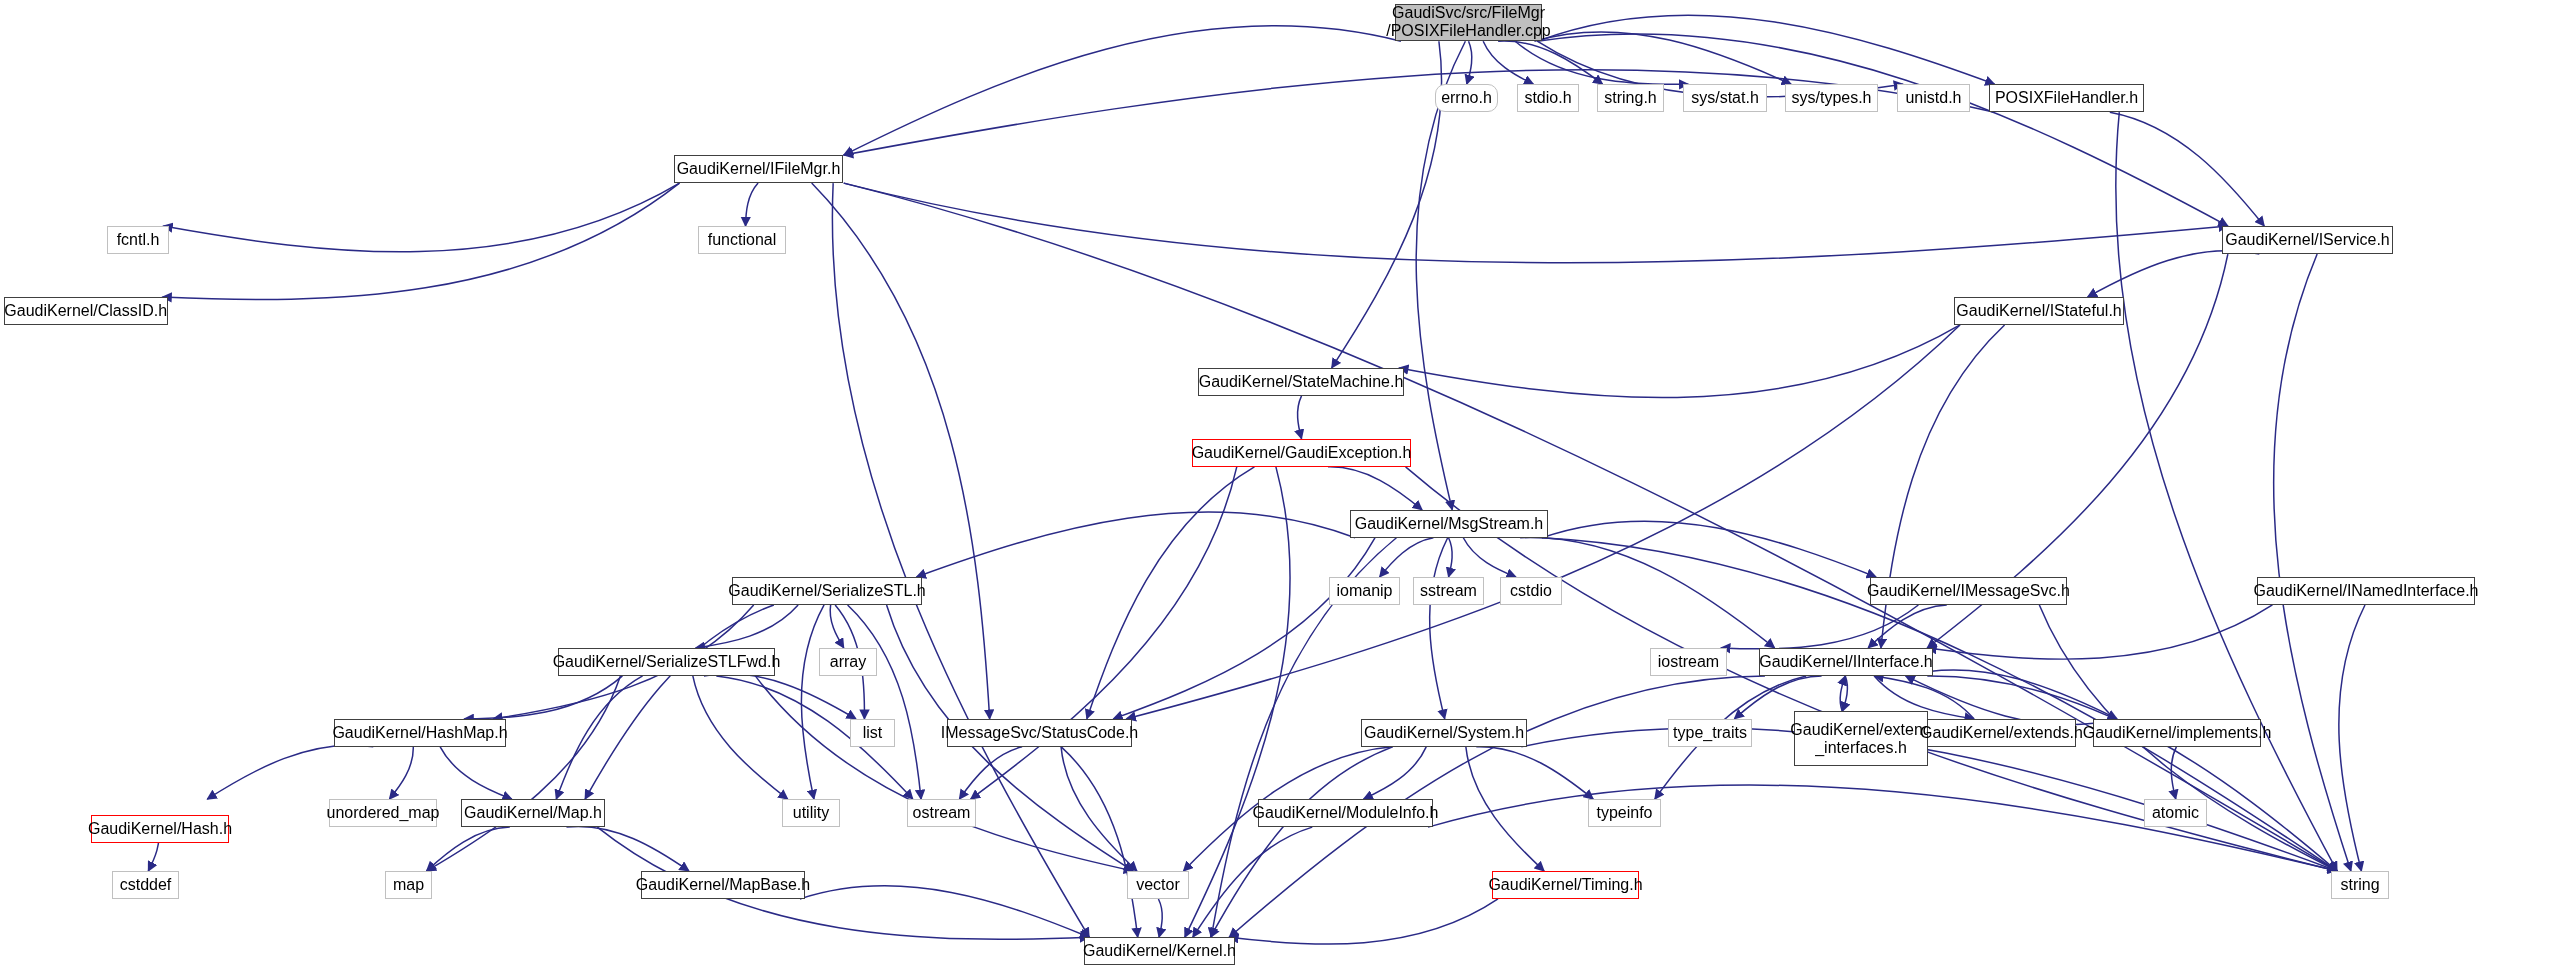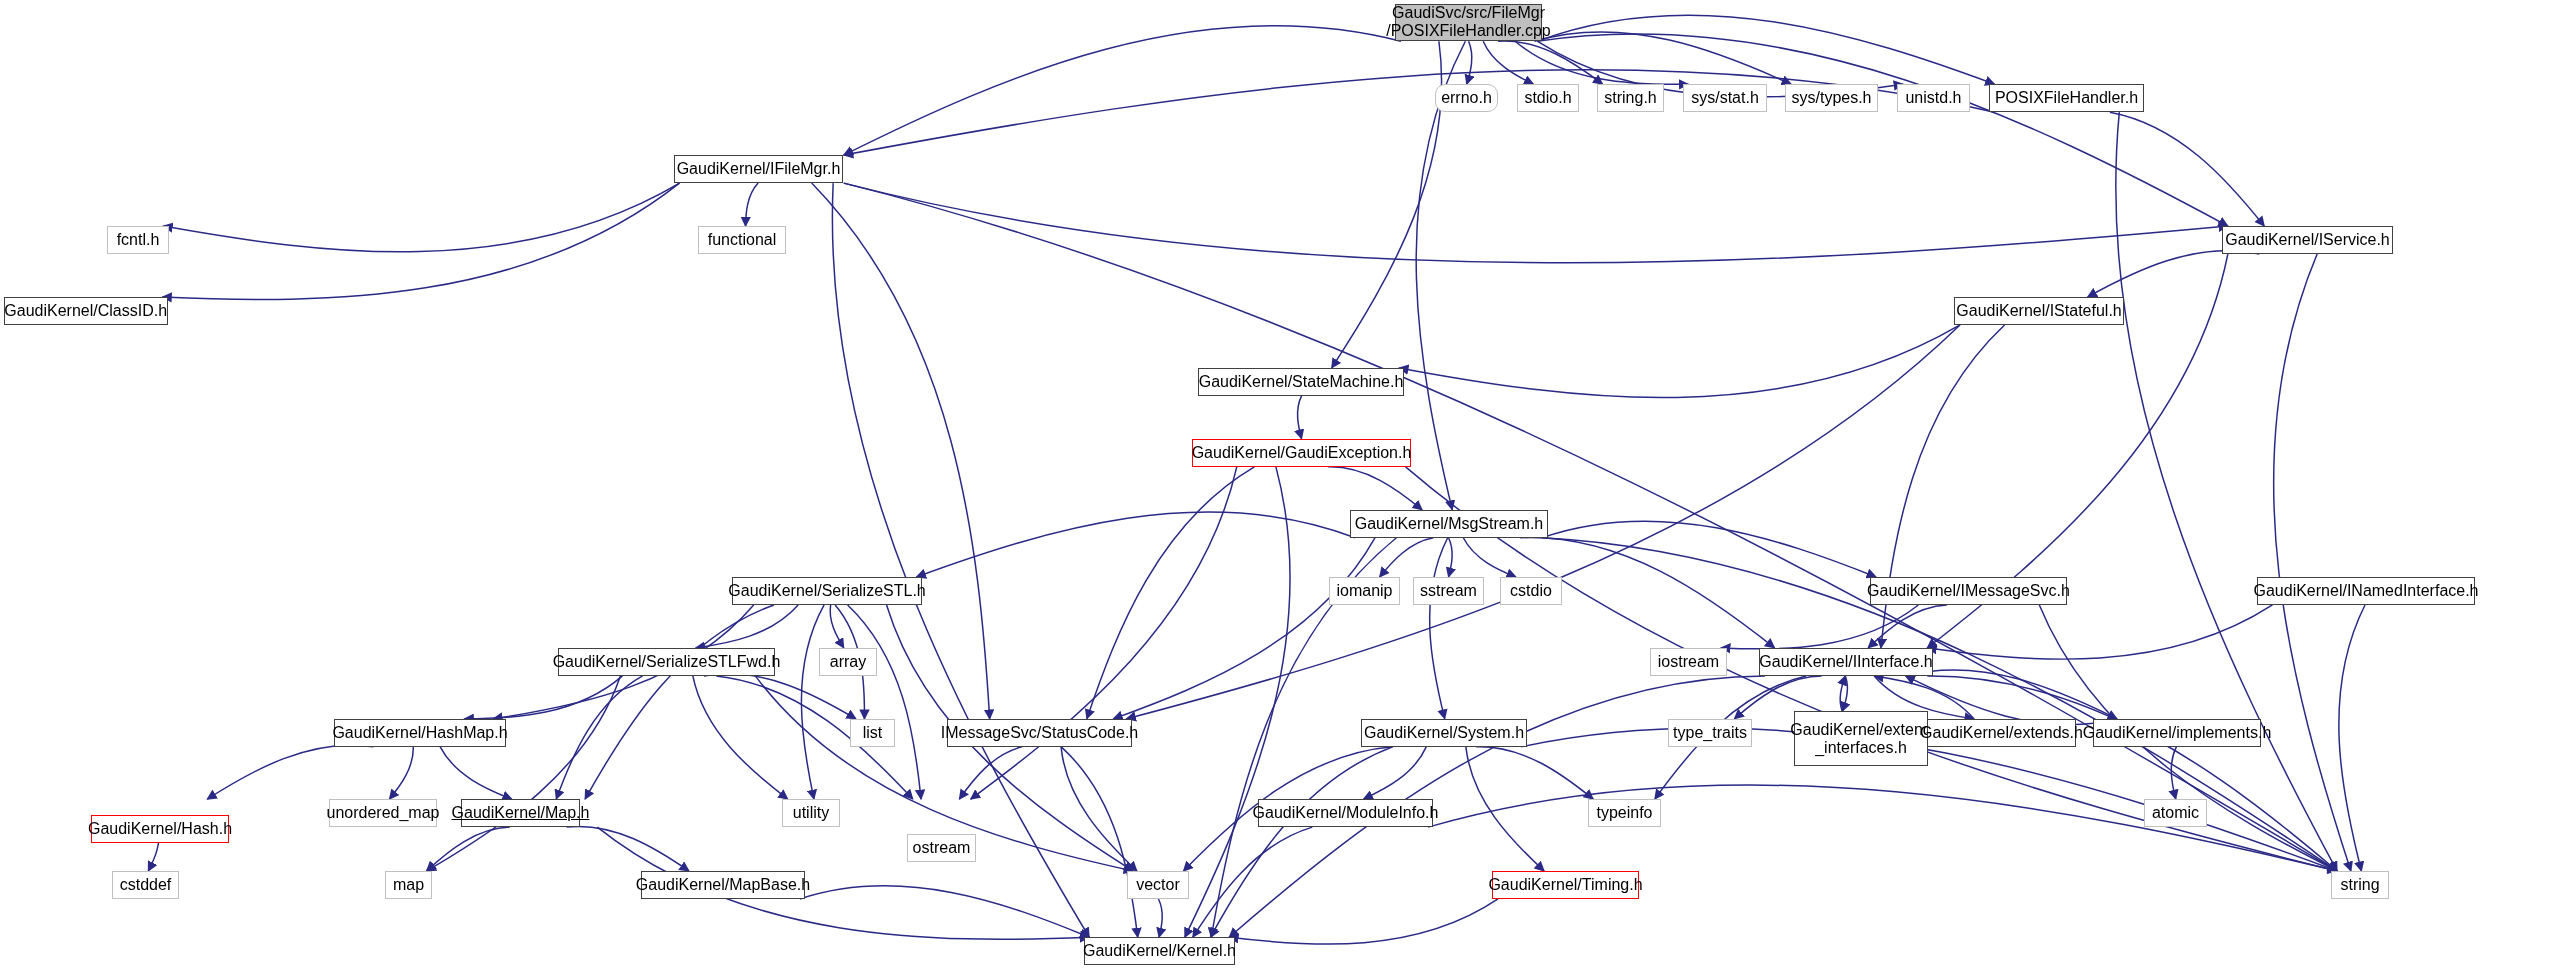--- a/index.html
+++ b/index.html
@@ -181,23 +181,23 @@
       <div class="node " style="left: 850px; top: 719px; width: 45px; height: 28px;"><span>list</span></div>
       <div class="node hdr" style="left: 947px; top: 719px; width: 185px; height: 28px;"><span>IMessageSvc/StatusCode.h</span></div>
       <div class="node hdr" style="left: 1361px; top: 719px; width: 166px; height: 28px;"><span>GaudiKernel/System.h</span></div>
       <div class="node " style="left: 1668px; top: 719px; width: 84px; height: 28px;"><span>type_traits</span></div>
       <div class="node hdr" style="left: 1794px; top: 711px; width: 134px; height: 55px;"><span>GaudiKernel/extend
 _interfaces.h</span></div>
       <div class="node hdr" style="left: 1927px; top: 719px; width: 149px; height: 28px;"><span>GaudiKernel/extends.h</span></div>
       <div class="node hdr" style="left: 2093px; top: 719px; width: 168px; height: 28px;"><span>GaudiKernel/implements.h</span></div>
       <div class="node red" style="left: 91px; top: 799px; width: 138px; height: 28px; margin-top: 16px;"><span>GaudiKernel/Hash.h</span></div>
       <div class="node " style="left: 329px; top: 799px; width: 108px; height: 28px;"><span>unordered_map</span></div>
-      <div class="node hdr" style="left: 461px; top: 799px; width: 119px; height: 28px; text-decoration: underline;"><span>GaudiKernel/Map.h</span></div>
+      <div class="node hdr" style="left: 461px; top: 799px; width: 144px; height: 28px;"><span>GaudiKernel/Map.h</span></div>
       <div class="node " style="left: 782px; top: 799px; width: 58px; height: 28px;"><span>utility</span></div>
-      <div class="node " style="left: 907px; top: 834px; width: 69px; height: 28px;"><span>ostream</span></div>
+      <div class="node " style="left: 907px; top: 799px; width: 69px; height: 28px;"><span>ostream</span></div>
       <div class="node hdr" style="left: 1258px; top: 799px; width: 175px; height: 28px;"><span>GaudiKernel/ModuleInfo.h</span></div>
       <div class="node " style="left: 1588px; top: 799px; width: 73px; height: 28px;"><span>typeinfo</span></div>
       <div class="node " style="left: 2144px; top: 799px; width: 63px; height: 28px;"><span>atomic</span></div>
       <div class="node " style="left: 112px; top: 871px; width: 67px; height: 28px;"><span>cstddef</span></div>
       <div class="node " style="left: 385px; top: 871px; width: 47px; height: 28px;"><span>map</span></div>
       <div class="node hdr" style="left: 641px; top: 871px; width: 164px; height: 28px;"><span>GaudiKernel/MapBase.h</span></div>
       <div class="node " style="left: 1127px; top: 871px; width: 62px; height: 28px;"><span>vector</span></div>
       <div class="node red" style="left: 1492px; top: 871px; width: 147px; height: 28px;"><span>GaudiKernel/Timing.h</span></div>
       <div class="node " style="left: 2331px; top: 871px; width: 58px; height: 28px;"><span>string</span></div>
       <div class="node hdr" style="left: 1084px; top: 937px; width: 151px; height: 28px;"><span>GaudiKernel/Kernel.h</span></div>

